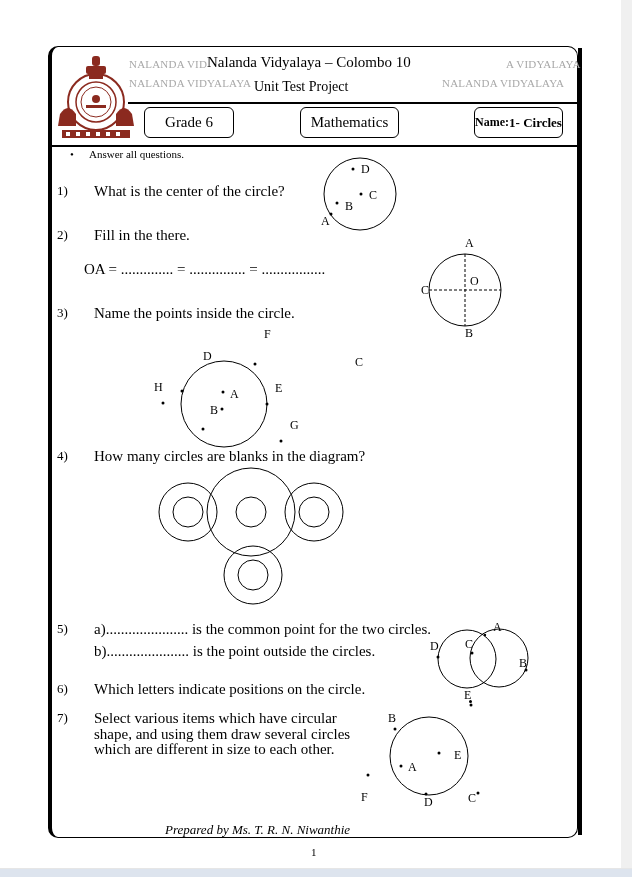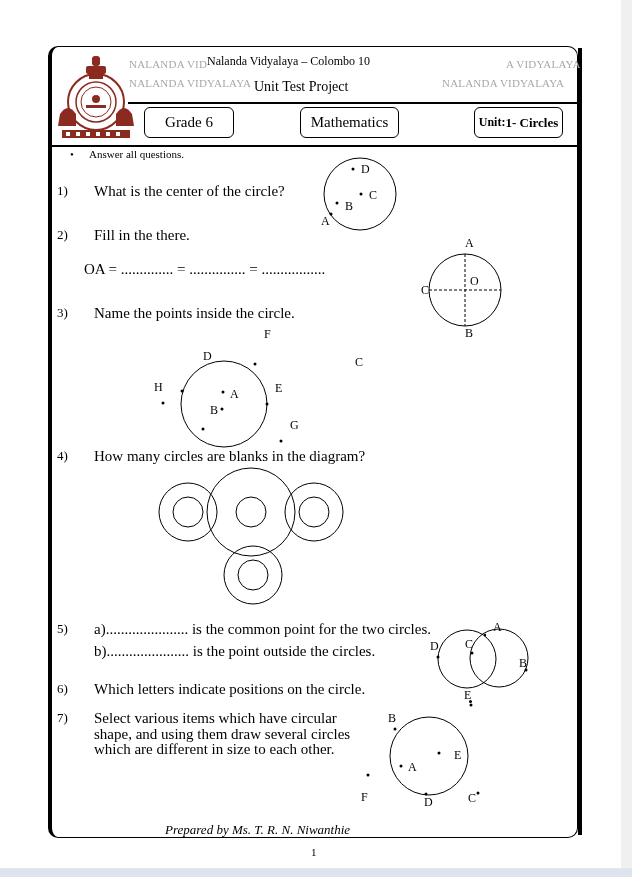--- a/index.html
+++ b/index.html
@@ -5,21 +5,21 @@
   html, body { margin:0; padding:0; }
   body { width:632px; height:877px; position:relative; overflow:hidden; background:#ffffff;
          font-family:"Liberation Serif", serif; color:#000; }
   .scroll-strip { position:absolute; left:621px; top:0; width:11px; height:868px; background:#f0f0f0; }
   .bottom-strip { position:absolute; left:0; top:868px; width:632px; height:9px; background:#dde4ee; border-top:1px solid #e6e6e6; }
   .frame { position:absolute; left:48px; top:46px; width:530px; height:792px;
            border:1.5px solid #000; border-left:4px solid #000; border-radius:10px; box-sizing:border-box; }
   .frame-shadow { position:absolute; left:578px; top:48px; width:4px; height:787px; background:#000; }
   .abs { position:absolute; white-space:nowrap; }
   .wm { color:#a8a8a8; font-size:11px; letter-spacing:0.2px; }
-  .title { font-size:12px; }
+  .title { font-size:15px; }
   .subtitle { font-size:14px; }
   .hline { position:absolute; background:#000; }
   .box { position:absolute; border:1px solid #000; border-radius:6px; box-sizing:border-box;
          display:flex; align-items:center; justify-content:center; font-size:15px; }
   .q { font-size:15px; }
   .qn { font-size:13px; }
   .small { font-size:11px; }
   svg text { font-family:"Liberation Serif", serif; font-size:12px; fill:#000; }
   .diag { position:absolute; overflow:visible; }
   .footer { font-style:italic; font-size:13px; }
@@ -69,21 +69,21 @@
 
 <div class="hline" style="left:128px;top:102px;width:450px;height:2px"></div>
 
 <div class="box" style="left:144px;top:107px;width:90px;height:31px">
   <span>Grade 6</span>
 </div>
 <div class="box" style="left:300px;top:107px;width:99px;height:31px">
   <span>Mathematics</span>
 </div>
 <div class="box" style="left:474px;top:107px;width:89px;height:31px;font-size:12px">
-  <b>Unit:</b>
+  <b>Name:</b>
     <span style="font-size:13px;font-weight:bold">1- Circles</span>
 </div>
 
 <div class="hline" style="left:50px;top:145px;width:528px;height:2px"></div>
 
 <div class="abs small" style="left:70px;top:148px">•</div>
 <div class="abs small" style="left:89px;top:148px">Answer  all  questions.</div>
 
 <div class="abs qn" style="left:57px;top:183px">1)</div>
 <div class="abs q" style="left:94px;top:183px">What is the center of the circle?</div>

